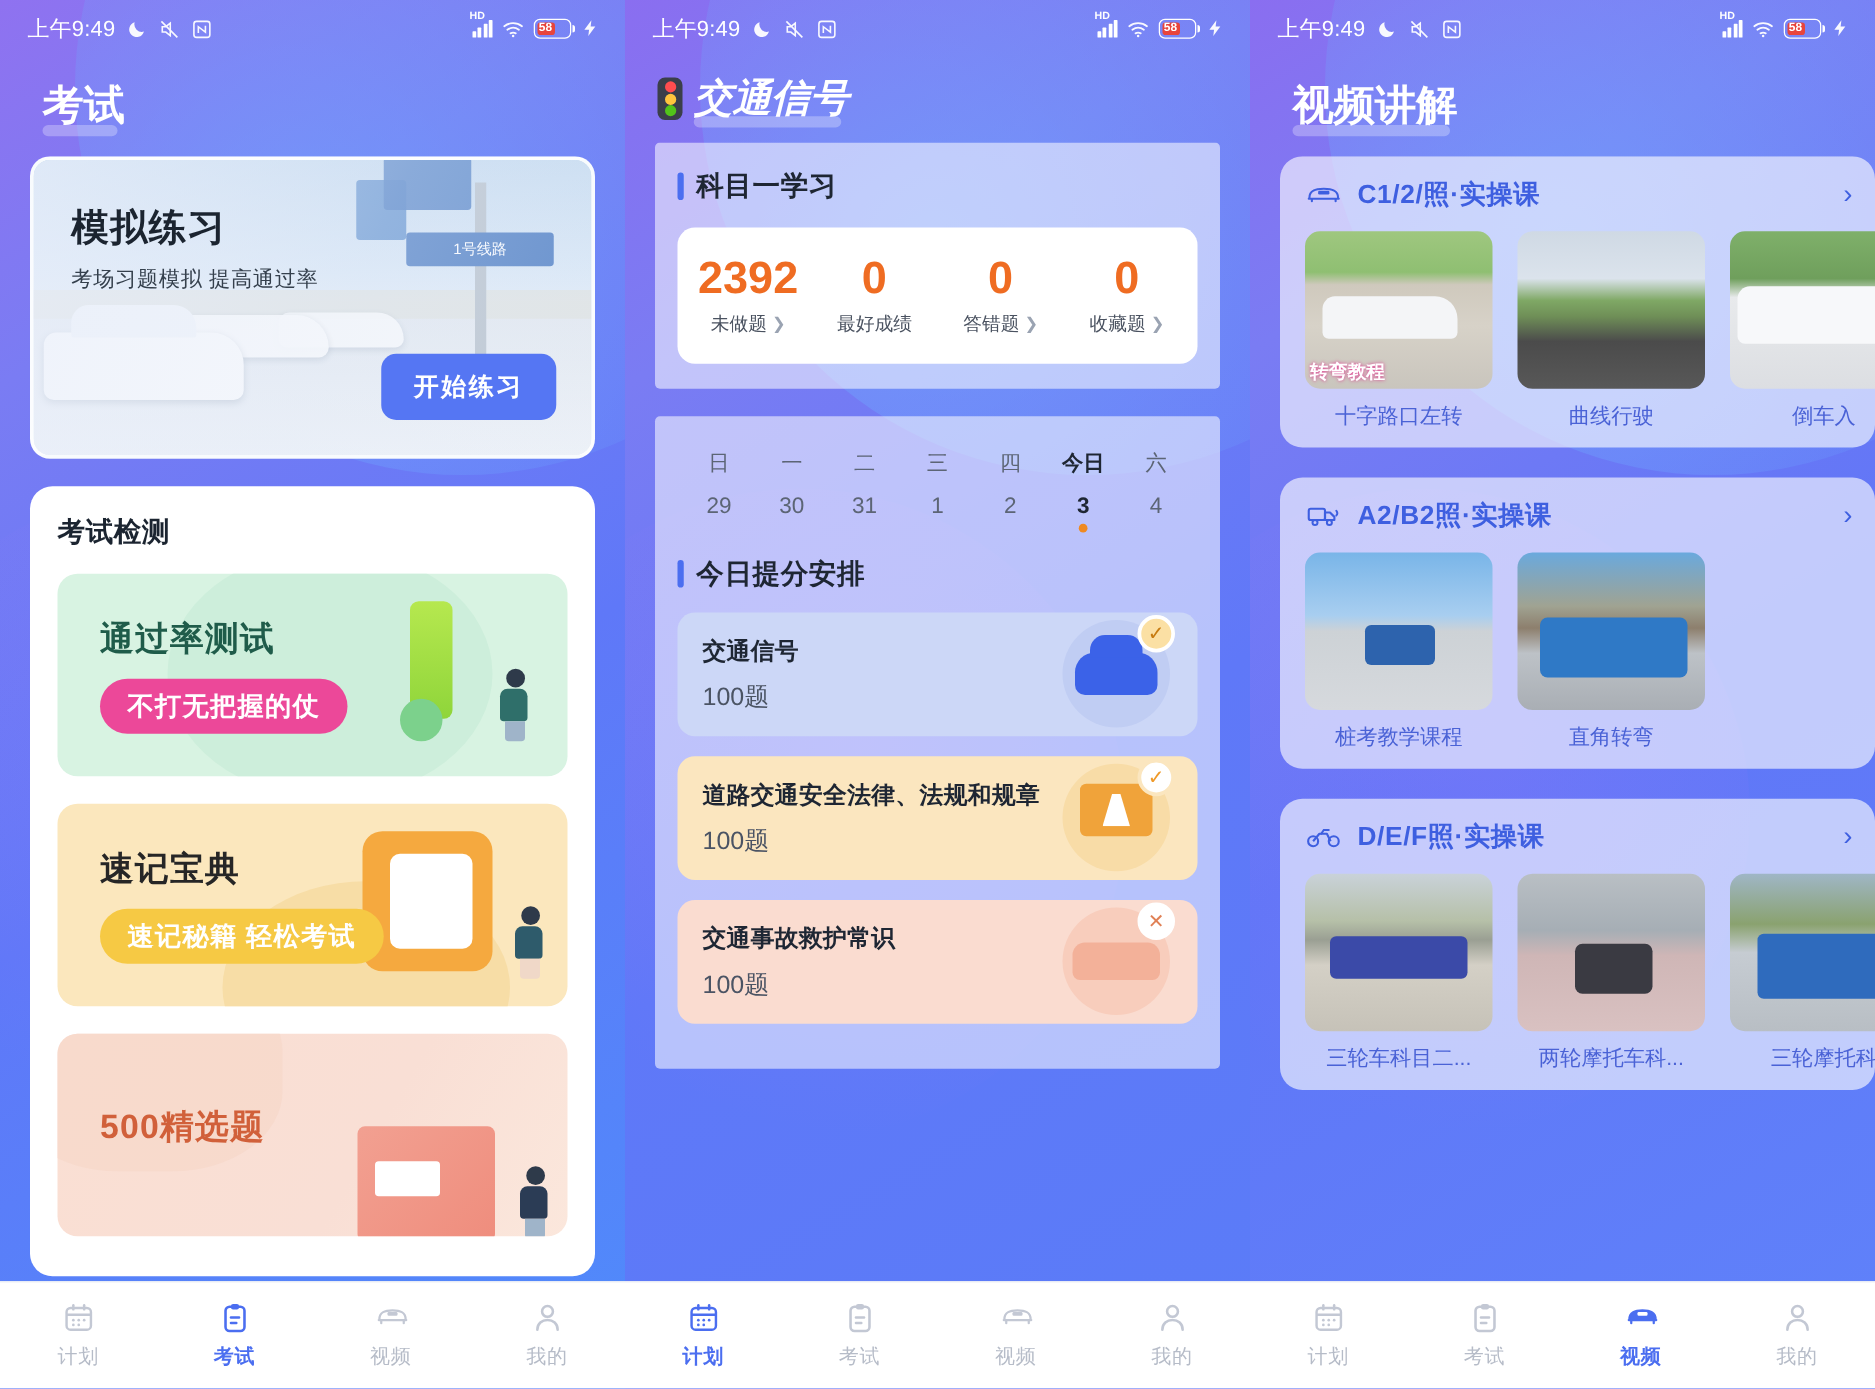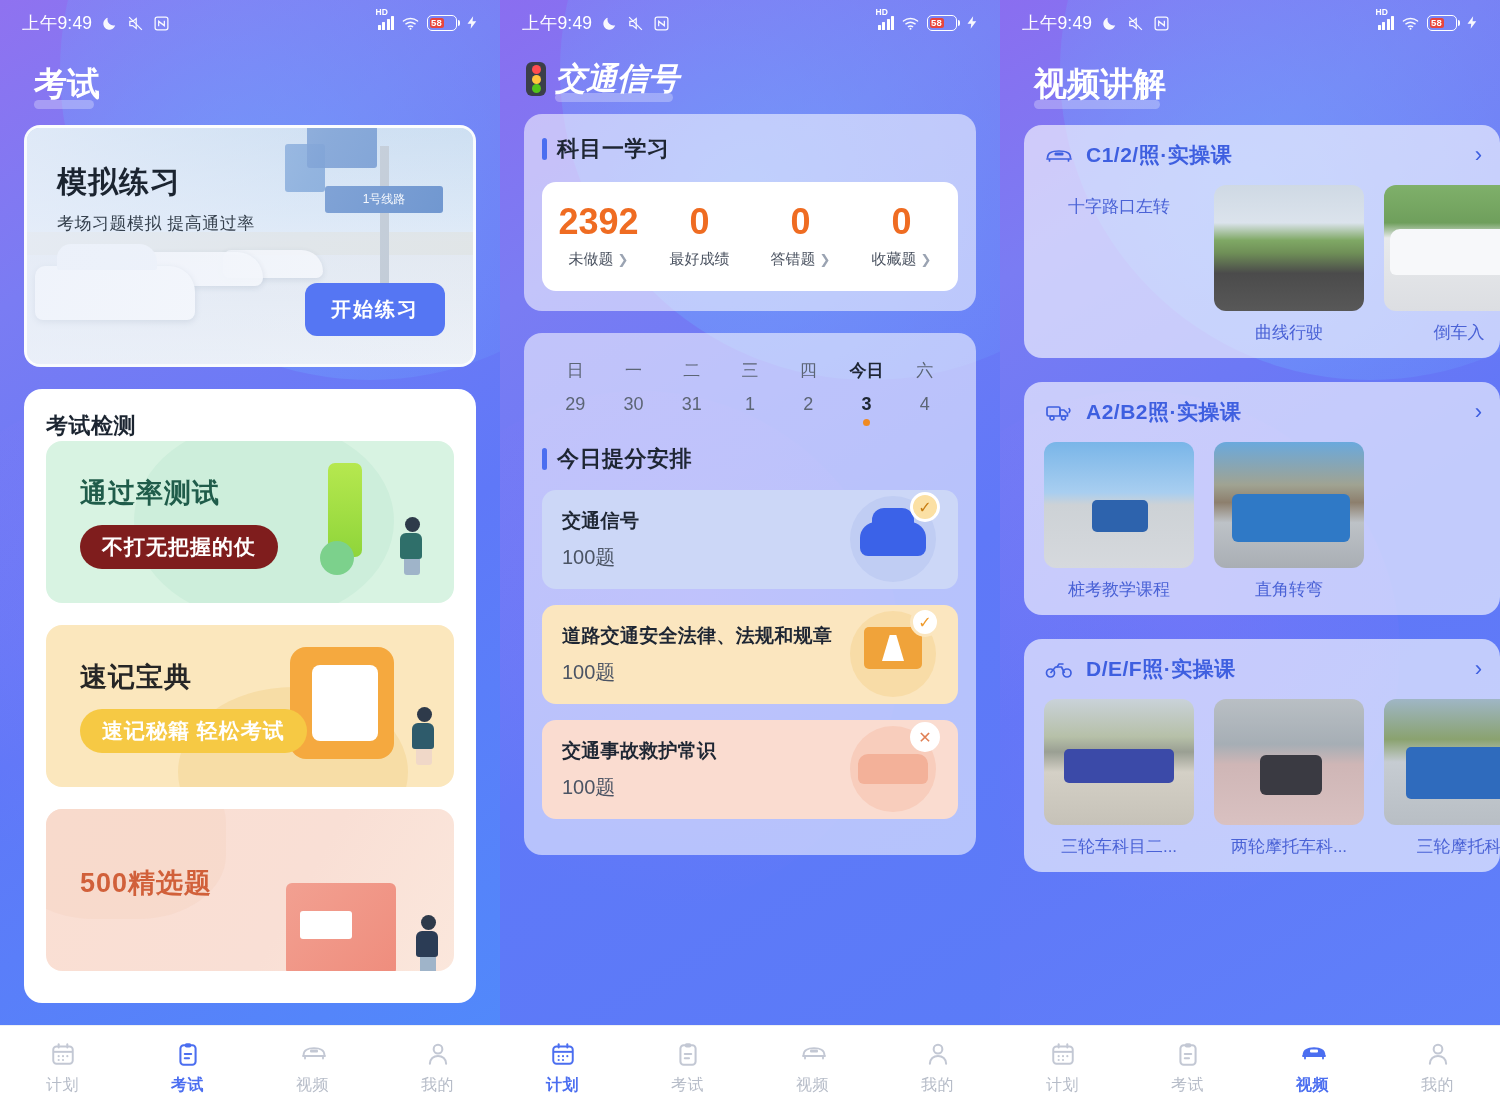--- a/index.html
+++ b/index.html
@@ -104,41 +104,41 @@
   .banner-btn{
     position:absolute;right:28px;bottom:28px;
     background:#5576f3;color:#fff;border:none;border-radius:12px;
     font-size:20px;font-weight:600;padding:13px 26px;cursor:pointer;
     font-family:inherit;letter-spacing:2px;
   }
 
   .white-card{
     margin-top:22px;background:#fff;border-radius:18px;padding:22px 22px 10px 22px;
   }
-  .sec-title{font-size:22px;font-weight:700;color:#1b2430;position:relative;display:inline-block;letter-spacing:.5px;text-align:center;}
+  .sec-title{font-size:22px;font-weight:700;color:#1b2430;position:relative;display:inline-block;margin-bottom:18px;letter-spacing:.5px;text-align:center;}
   .sec-title::after{content:"";position:absolute;left:0;right:2px;bottom:1px;height:8px;background:#c9d4f7;border-radius:4px;z-index:-1;}
   .promo{
     position:relative;height:162px;border-radius:16px;overflow:hidden;margin-bottom:22px;
     display:flex;flex-direction:column;justify-content:center;padding-left:34px;
   }
   .promo-green{background:#d8f3e2;}
   .promo-green .blob{position:absolute;right:60px;top:-20px;width:260px;height:200px;border-radius:50%;background:#cdeedb;}
   .promo-yellow{background:#fbe7bd;}
   .promo-yellow .blob{position:absolute;right:46px;bottom:-70px;width:230px;height:170px;border-radius:50%;background:#f7dda6;}
   .promo-pink{background:linear-gradient(120deg,#fadfd3,#f9dfd5 60%,#fbe7dc);}
   .promo-pink .blob{position:absolute;left:-40px;top:-50px;width:220px;height:160px;border-radius:40%;background:#f6d7c9;opacity:.7;}
   .promo h3{position:relative;font-size:27px;font-weight:700;letter-spacing:1px;margin-bottom:14px;}
   .promo-green h3{color:#1f5c4a;}
   .promo-yellow h3{color:#262626;}
   .promo-pink h3{color:#d1603a;}
   .pill{
     position:relative;align-self:flex-start;border-radius:22px;padding:8px 22px;
     font-size:21px;font-weight:700;color:#fff;letter-spacing:1px;
   }
-  .pill-green{background:#7f1d1d;}
+  .pill-green{background:#ec4899;}
   .pill-yellow{background:#f6c944;}
   .excl{position:absolute;right:92px;top:22px;width:34px;height:94px;border-radius:7px;background:linear-gradient(180deg,#b6e84f,#8fd53a);}
   .excl-dot{position:absolute;right:100px;bottom:28px;width:34px;height:34px;border-radius:50%;background:#7cd18c;}
   .person{position:absolute;width:24px;height:56px;}
   .person .head{width:15px;height:15px;border-radius:50%;background:#2e3a4a;margin:0 auto;}
   .person .body{width:22px;height:26px;background:#2f6f6a;border-radius:6px 6px 3px 3px;margin-top:1px;}
   .person .legs{width:16px;height:16px;background:#9fb4c9;margin:0 auto;border-radius:0 0 3px 3px;}
   .p-green{right:30px;bottom:30px;}
   .note-icon{position:absolute;right:60px;top:22px;width:104px;height:112px;border-radius:16px;background:#f5a93f;}
   .note-icon::after{content:"";position:absolute;left:22px;top:18px;width:66px;height:76px;background:#fff;border-radius:8px;}
@@ -146,21 +146,21 @@
   .p-yellow{right:18px;bottom:24px;}
   .p-yellow .body{background:#2e5b6b;}
   .p-yellow .legs{background:#f0d8c8;}
   .book{position:absolute;right:58px;bottom:-4px;width:110px;height:92px;background:linear-gradient(135deg,#f2a091,#ef8d7d);border-radius:6px;}
   .book::after{content:"";position:absolute;left:14px;top:28px;width:52px;height:28px;background:#fff;border-radius:3px;}
   .p-pink{right:14px;bottom:0px;}
   .p-pink .body{background:#2b3c55;}
 
   
   .glass-card{
-    background:rgba(255,255,255,.55);border-radius:18px;padding:20px 18px;margin-bottom:22px;
+    background:rgba(255,255,255,.55);border-radius:4px;padding:20px 18px;margin-bottom:22px;
   }
   .bar-title{font-size:22px;font-weight:600;color:#1e2633;display:flex;align-items:center;gap:10px;letter-spacing:.5px;}
   .bar-title::before{content:"";width:5px;height:22px;background:#4b6ef0;border-radius:3px;display:block;}
   .stats{background:#fff;border-radius:14px;margin-top:18px;padding:20px 6px 22px 6px;display:flex;}
   .stat{flex:1;text-align:center;}
   .stat .num{font-size:36px;color:#ef6c22;font-weight:600;line-height:1.1;}
   .stat .lbl{margin-top:8px;font-size:15px;color:#4a5260;display:flex;align-items:center;justify-content:center;gap:4px;}
   .chev{font-size:13px;color:#9aa3b2;}
   .cal{display:flex;padding:6px 4px 2px 4px;}
   .cal-col{flex:1;text-align:center;}
@@ -690,20 +690,24 @@
                 <path d="M3 15h24M5.5 15v2M24.5 15v2" stroke="#3e5fe0" stroke-width="1.7" stroke-linecap="round"></path>
                 <path d="M3.5 14.5c0-3 1.6-5.2 3.2-6C8.6 7.4 10.8 7 15 7s6.4.4 8.3 1.5c1.6.8 3.2 3 3.2 6" fill="none" stroke="#3e5fe0" stroke-width="1.7" stroke-linejoin="round"></path>
                 <rect x="10.5" y="8.5" width="9" height="3" rx="1" fill="#3e5fe0"></rect>
               </svg>
             </span>
           <span class="nm">C1/2/照·实操课</span>
           <span class="ar">›</span>
         </div>
         <div class="vid-row">
           <div class="vid-item">
+            <div class="thumb t1">
+                <span class="pc"></span>
+                <span class="lbl">转弯教程</span>
+              </div>
             <div class="vid-cap">十字路口左转</div>
           </div>
           <div class="vid-item">
             <div class="thumb t2"></div>
             <div class="vid-cap">曲线行驶</div>
           </div>
           <div class="vid-item">
             <div class="thumb t3">
                 <span class="pc"></span>
               </div>

